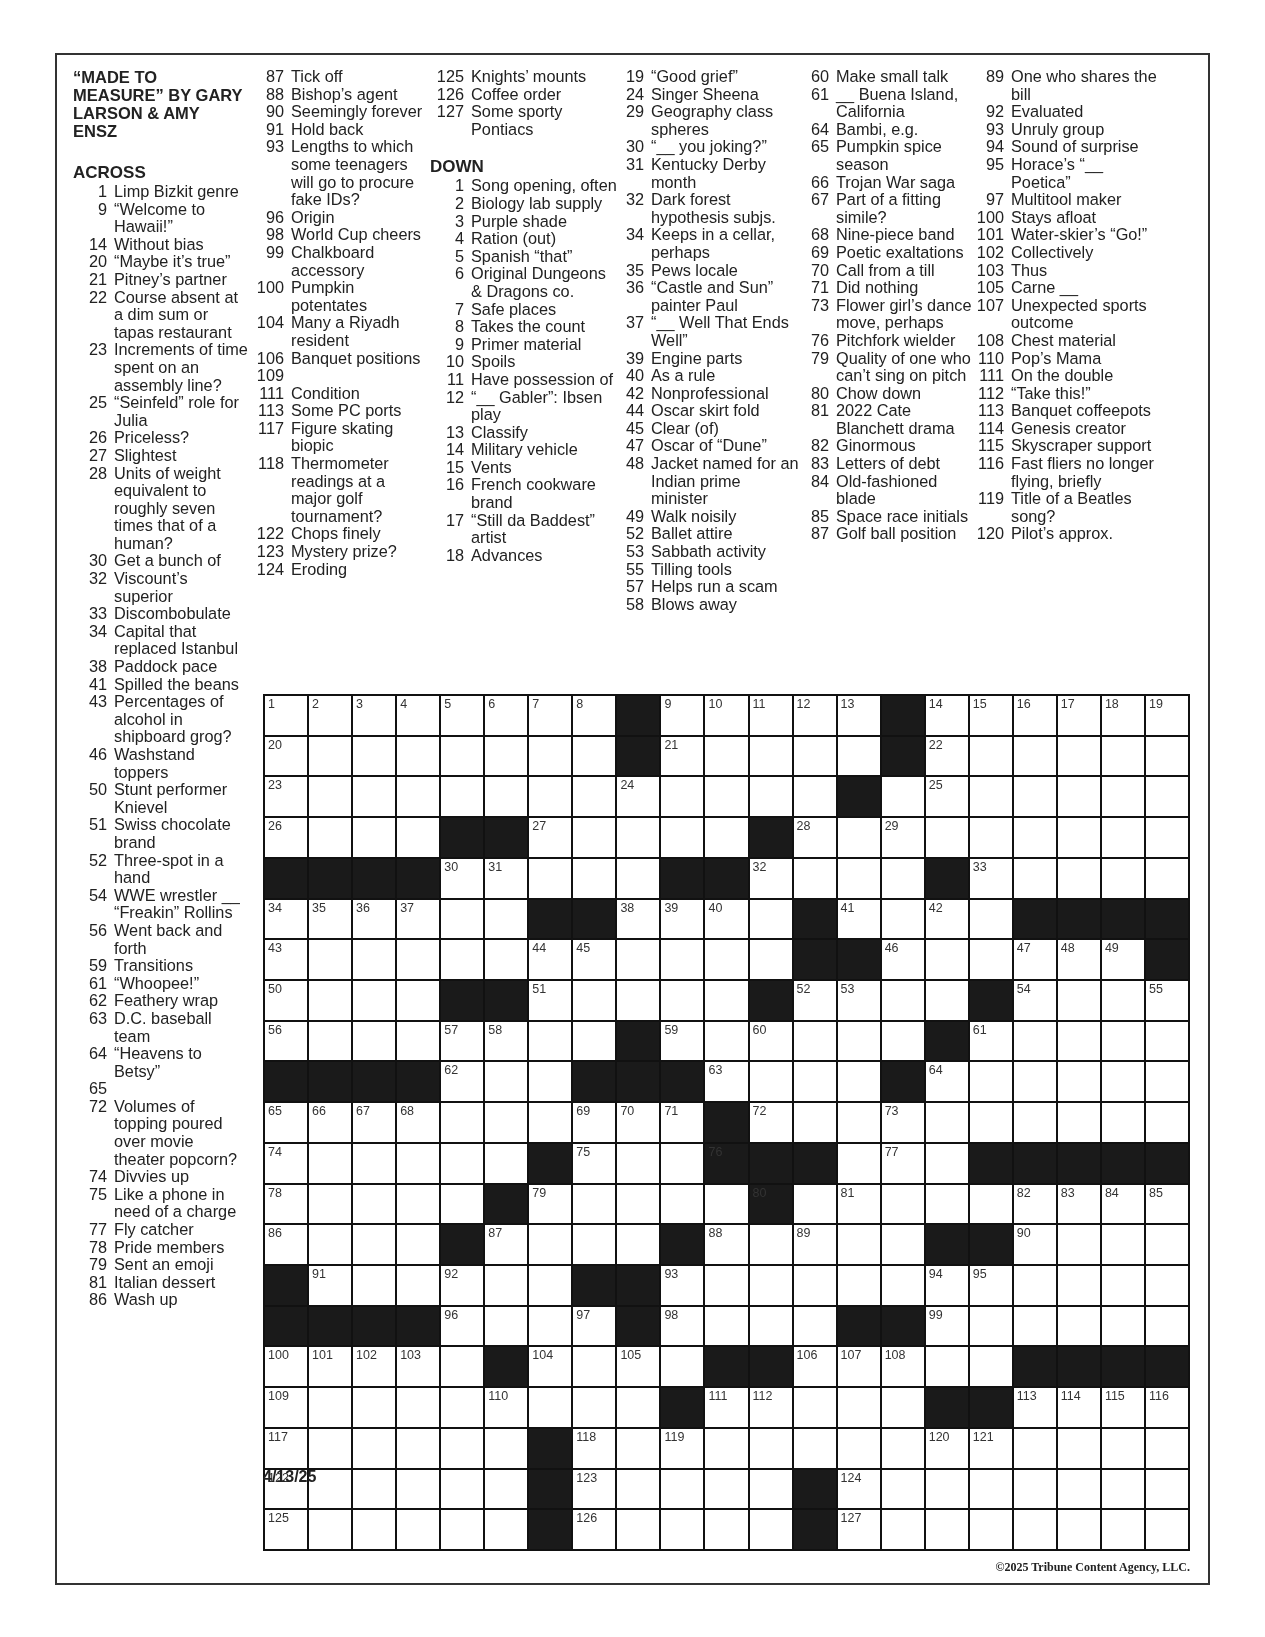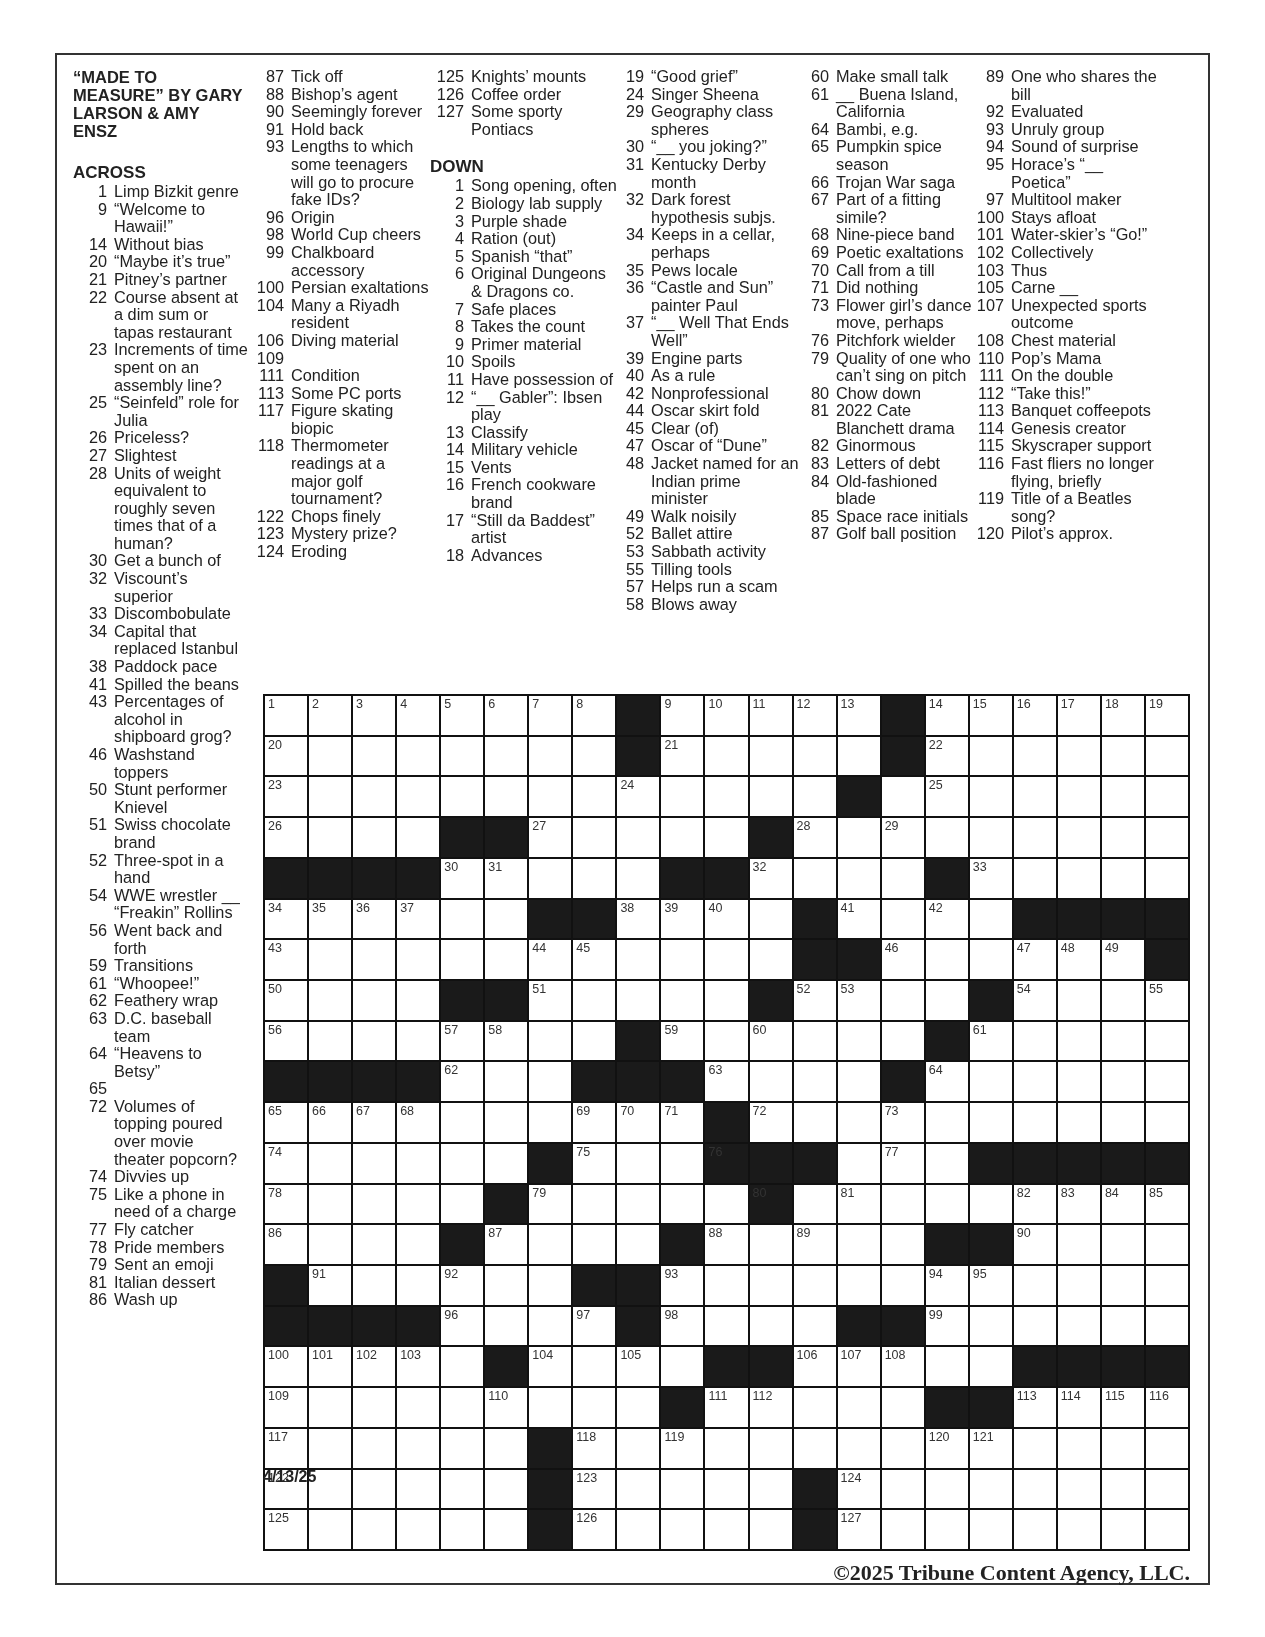--- a/index.html
+++ b/index.html
@@ -11,21 +11,21 @@
   .clue .t { flex:1; }
   .title { font-weight:bold; font-size:16.5px; line-height:18px; margin-bottom:4px; }
   .head { font-weight:bold; font-size:17px; text-align:left; margin:2px 0 1px 0; line-height:18px; }
   .gap { height:18px; }
   #grid { position:absolute; left:263px; top:694px; width:927px; height:857px; border:2px solid #111; box-sizing:border-box;
           display:grid; grid-template-columns:repeat(21,1fr); grid-template-rows:repeat(21,1fr); background:#111; gap:2px; }
   .cell { background:#fff; position:relative; }
   .cell.b { background:#1a1a1a; }
   .cell .num { position:absolute; left:3px; top:1px; font-size:12.5px; color:#333; }
   #footer-date { position:absolute; left:263px; top:1468px; font-weight:bold; font-size:16px; font-family:"Liberation Sans Narrow","Liberation Sans",sans-serif; }
-  #footer-copy { position:absolute; right:75px; top:1560px; font-weight:bold; font-size:22px; font-family:"Liberation Serif", serif;text-align:center; }
+  #footer-copy { position:absolute; right:75px; top:1560px; font-weight:bold; font-size:12px; font-family:"Liberation Serif", serif;text-align:center; }
 </style>
 </head>
 <body>
 
 <div id="frame"></div>
 <div id="cols">
     <div class="col" style="left: 73px; width: 175px;">
       <div class="title">“MADE TO MEASURE” BY GARY LARSON &amp; AMY ENSZ</div>
       <div class="gap"></div>
       <div class="head">ACROSS</div>
@@ -209,29 +209,29 @@
       <div class="clue">
         <span class="n">98</span>
         <span class="t">World Cup cheers</span>
       </div>
       <div class="clue">
         <span class="n">99</span>
         <span class="t">Chalkboard accessory</span>
       </div>
       <div class="clue">
         <span class="n">100</span>
-        <span class="t">Persian exaltations</span>
+        <span class="t">Pumpkin potentates</span>
       </div>
       <div class="clue">
         <span class="n">104</span>
         <span class="t">Many a Riyadh resident</span>
       </div>
       <div class="clue">
         <span class="n">106</span>
-        <span class="t">Diving material</span>
+        <span class="t">Banquet positions</span>
       </div>
       <div class="clue">
         <span class="n">109</span>
       </div>
       <div class="clue">
         <span class="n">111</span>
         <span class="t">Condition</span>
       </div>
       <div class="clue">
         <span class="n">113</span>

